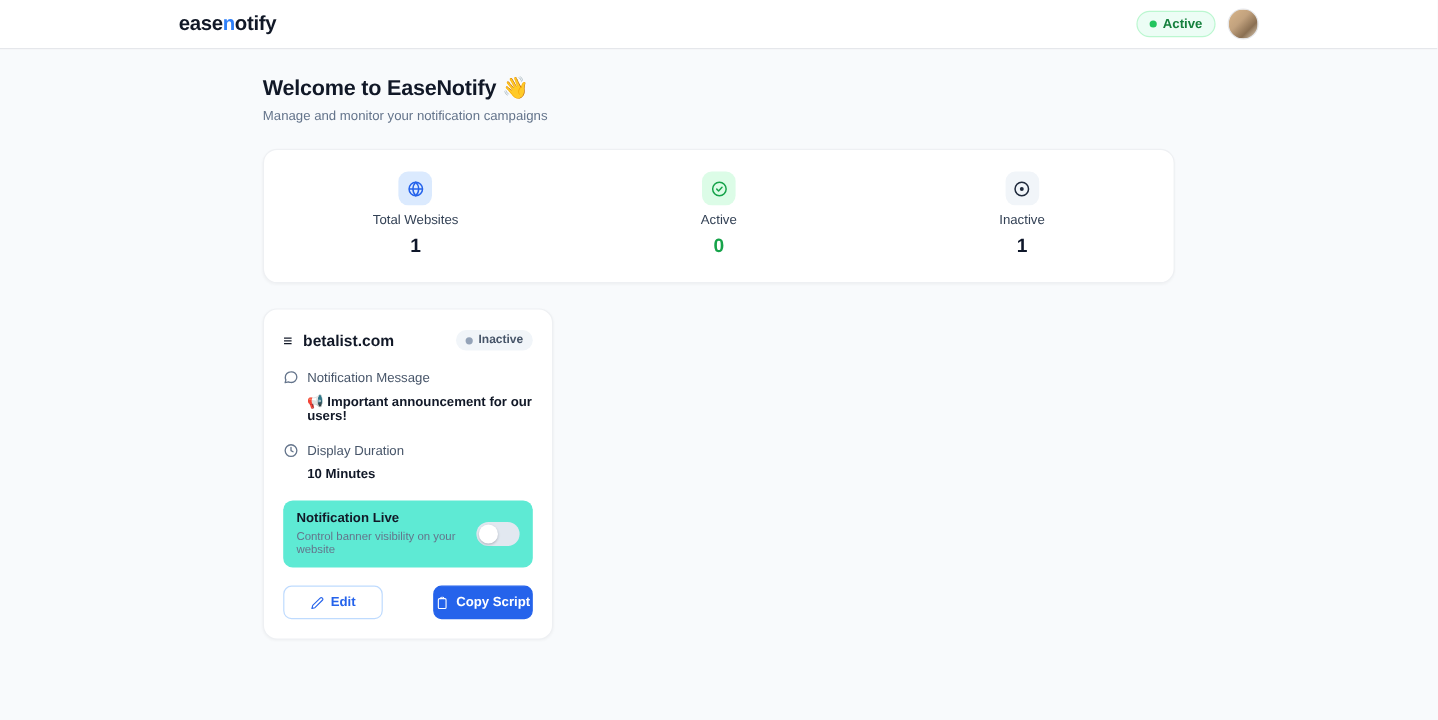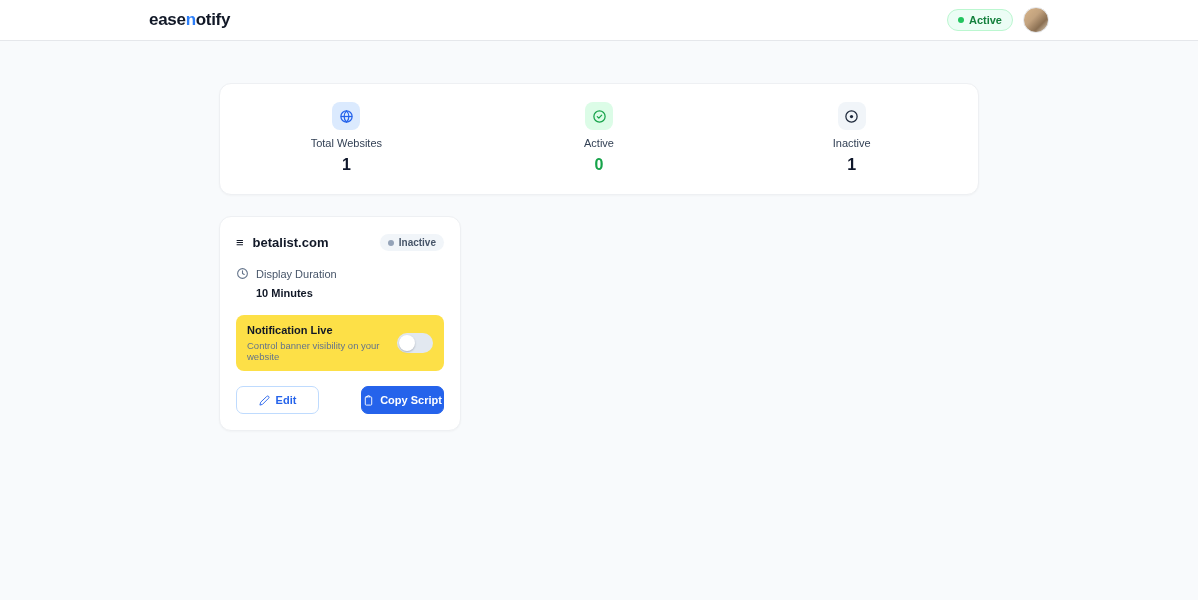--- a/index.html
+++ b/index.html
@@ -101,21 +101,21 @@
     padding: 3px 8px; border-radius: 999px;
   }
 
   .field { margin-top: 16px; }
   .field-label-row { display: flex; align-items: center; gap: 7px; color: #64748b; }
   .field-label { font-size: 11px; color: #475569; }
   .field-value { font-size: 11px; font-weight: 700; color: #111827; margin: 7px 0 0 20px; }
 
   .live-box {
     margin-top: 16px;
-    background: #fde047;
+    background: #5eead4;
     border-radius: 8px;
     padding: 9px 11px;
     display: flex; align-items: center; justify-content: space-between; gap: 8px;
   }
   .live-title { font-size: 11px; font-weight: 700; color: #111827; }
   .live-sub { font-size: 9.5px; color: #64748b; margin-top: 4px; }
   .toggle {
     width: 36px; height: 20px; border-radius: 999px;
     background: #e2e8f0; position: relative; cursor: pointer; flex-shrink: 0;
   }
@@ -152,20 +152,24 @@
         <span>Active</span>
       </span>
       <div class="avatar"></div>
     </div>
   </div>
 </header>
 
 <main class="main">
 
   <div class="welcome-row">
+    <div>
+      <h1 class="page-title">Welcome to EaseNotify 👋</h1>
+      <p class="page-subtitle">Manage and monitor your notification campaigns</p>
+    </div>
   </div>
 
   <section class="stats-card">
     <div class="stat">
       <div class="stat-icon blue">
         <svg width="15" height="15" viewBox="0 0 24 24" fill="none" stroke="currentColor" stroke-width="2">
             <circle cx="12" cy="12" r="9"></circle>
             <path d="M3 12h18"></path>
             <path d="M12 3c2.5 2.4 3.8 5.6 3.8 9s-1.3 6.6-3.8 9c-2.5-2.4-3.8-5.6-3.8-9S9.5 5.4 12 3z"></path>
           </svg>
@@ -198,20 +202,31 @@
   <section class="site-card">
     <div class="site-head">
       <span class="favicon">≡</span>
       <span class="site-domain">betalist.com</span>
       <span class="badge-inactive">
         <span class="dot dot-gray"></span>
         <span>Inactive</span>
       </span>
     </div>
 
+    <div class="field">
+      <div class="field-label-row">
+        <span class="icon">
+          <svg width="13" height="13" viewBox="0 0 24 24" fill="none" stroke="#64748b" stroke-width="2" stroke-linecap="round" stroke-linejoin="round">
+              <path d="M21 11.5a8.38 8.38 0 0 1-9 8.3 8.5 8.5 0 0 1-3.8-.9L3 20l1.1-4.2a8.38 8.38 0 0 1-.9-3.8 8.5 8.5 0 0 1 8.3-8.5 8.38 8.38 0 0 1 9.5 8z"></path>
+            </svg>
+        </span>
+        <span class="field-label">Notification Message</span>
+      </div>
+      <div class="field-value">📢 Important announcement for our users!</div>
+    </div>
 
     <div class="field">
       <div class="field-label-row">
         <span class="icon">
           <svg width="13" height="13" viewBox="0 0 24 24" fill="none" stroke="#64748b" stroke-width="2" stroke-linecap="round" stroke-linejoin="round">
               <circle cx="12" cy="12" r="9"></circle>
               <path d="M12 7v5l3.2 1.8"></path>
             </svg>
         </span>
         <span class="field-label">Display Duration</span>

